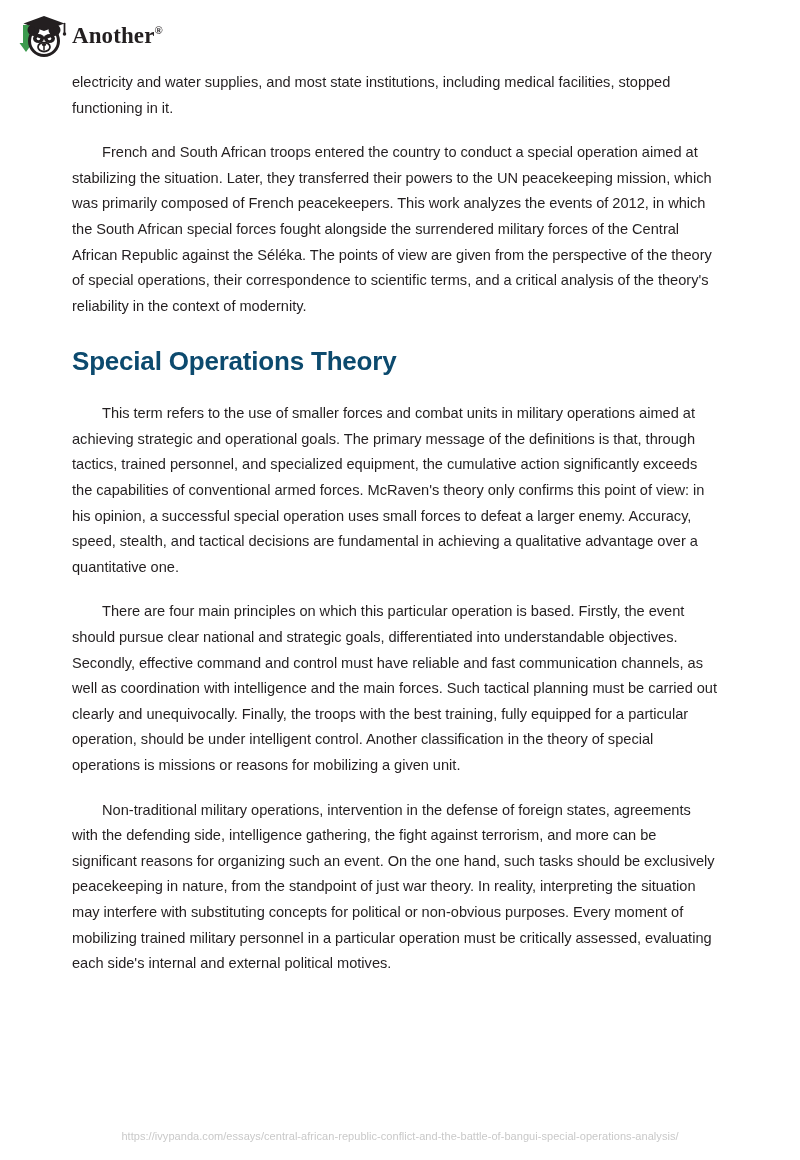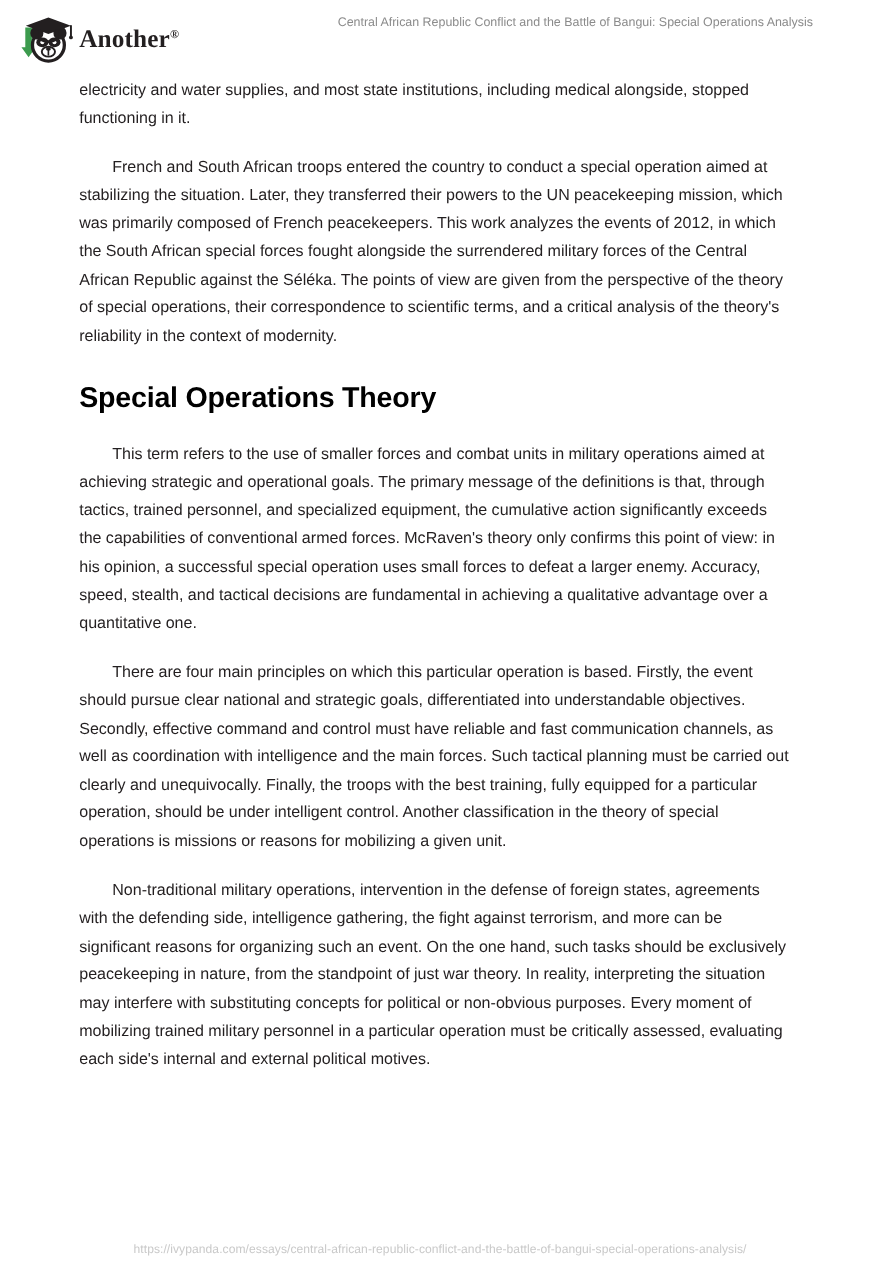--- a/index.html
+++ b/index.html
@@ -87,21 +87,21 @@
     text-indent: 30px;
     word-spacing: -0.1px;
   }
   .para.no-indent {
     text-indent: 0;
   }
 
   .section-heading {
     font-size: 26px;
     font-weight: 700;
-    color: #000000;
+    color: #0c4a6e;
     margin: 28px 0 24px 0;
     line-height: 1.15;
     letter-spacing: -0.2px;
   }
 
   
   .page-footer {
     position: absolute;
     left: 0;
     bottom: 16px;
@@ -140,26 +140,25 @@
       <path d="M60 68 L60 76" stroke="#231f20" stroke-width="3" stroke-linecap="round"></path>
 
       <path d="M60 8 L101 23 L60 38 L19 23 Z" fill="#231f20"></path>
       <path d="M76 30 L76 47 Q60 56 44 47 L44 30" fill="none" stroke="#231f20" stroke-width="5"></path>
       <path d="M101 23 L101 42" stroke="#231f20" stroke-width="3.5" stroke-linecap="round"></path>
       <circle cx="101" cy="44" r="3.5" fill="#231f20"></circle>
     </svg>
     <span class="brand-wordmark"><span>Another</span><span class="reg">®</span></span>
   </div>
 
-  <div class="header-title">Central African Republic Conflict and the Battle of Bangui: Special Operations Analysis</div>
 </div>
 
 <div class="content">
 
-  <p class="para no-indent">electricity and water supplies, and most state institutions, including medical alongside, stopped functioning in it.</p>
+  <p class="para no-indent">electricity and water supplies, and most state institutions, including medical facilities, stopped functioning in it.</p>
   <p class="para">French and South African troops entered the country to conduct a special operation aimed at stabilizing the situation. Later, they transferred their powers to the UN peacekeeping mission, which was primarily composed of French peacekeepers. This work analyzes the events of 2012, in which the South African special forces fought alongside the surrendered military forces of the Central African Republic against the Séléka. The points of view are given from the perspective of the theory of special operations, their correspondence to scientific terms, and a critical analysis of the theory's reliability in the context of modernity.</p>
 
   <h2 class="section-heading">Special Operations Theory</h2>
 
   <p class="para">This term refers to the use of smaller forces and combat units in military operations aimed at achieving strategic and operational goals. The primary message of the definitions is that, through tactics, trained personnel, and specialized equipment, the cumulative action significantly exceeds the capabilities of conventional armed forces. McRaven's theory only confirms this point of view: in his opinion, a successful special operation uses small forces to defeat a larger enemy. Accuracy, speed, stealth, and tactical decisions are fundamental in achieving a qualitative advantage over a quantitative one.</p>
   <p class="para">There are four main principles on which this particular operation is based. Firstly, the event should pursue clear national and strategic goals, differentiated into understandable objectives. Secondly, effective command and control must have reliable and fast communication channels, as well as coordination with intelligence and the main forces. Such tactical planning must be carried out clearly and unequivocally. Finally, the troops with the best training, fully equipped for a particular operation, should be under intelligent control. Another classification in the theory of special operations is missions or reasons for mobilizing a given unit.</p>
   <p class="para">Non-traditional military operations, intervention in the defense of foreign states, agreements with the defending side, intelligence gathering, the fight against terrorism, and more can be significant reasons for organizing such an event. On the one hand, such tasks should be exclusively peacekeeping in nature, from the standpoint of just war theory. In reality, interpreting the situation may interfere with substituting concepts for political or non-obvious purposes. Every moment of mobilizing trained military personnel in a particular operation must be critically assessed, evaluating each side's internal and external political motives.</p>
 
 </div>
 

